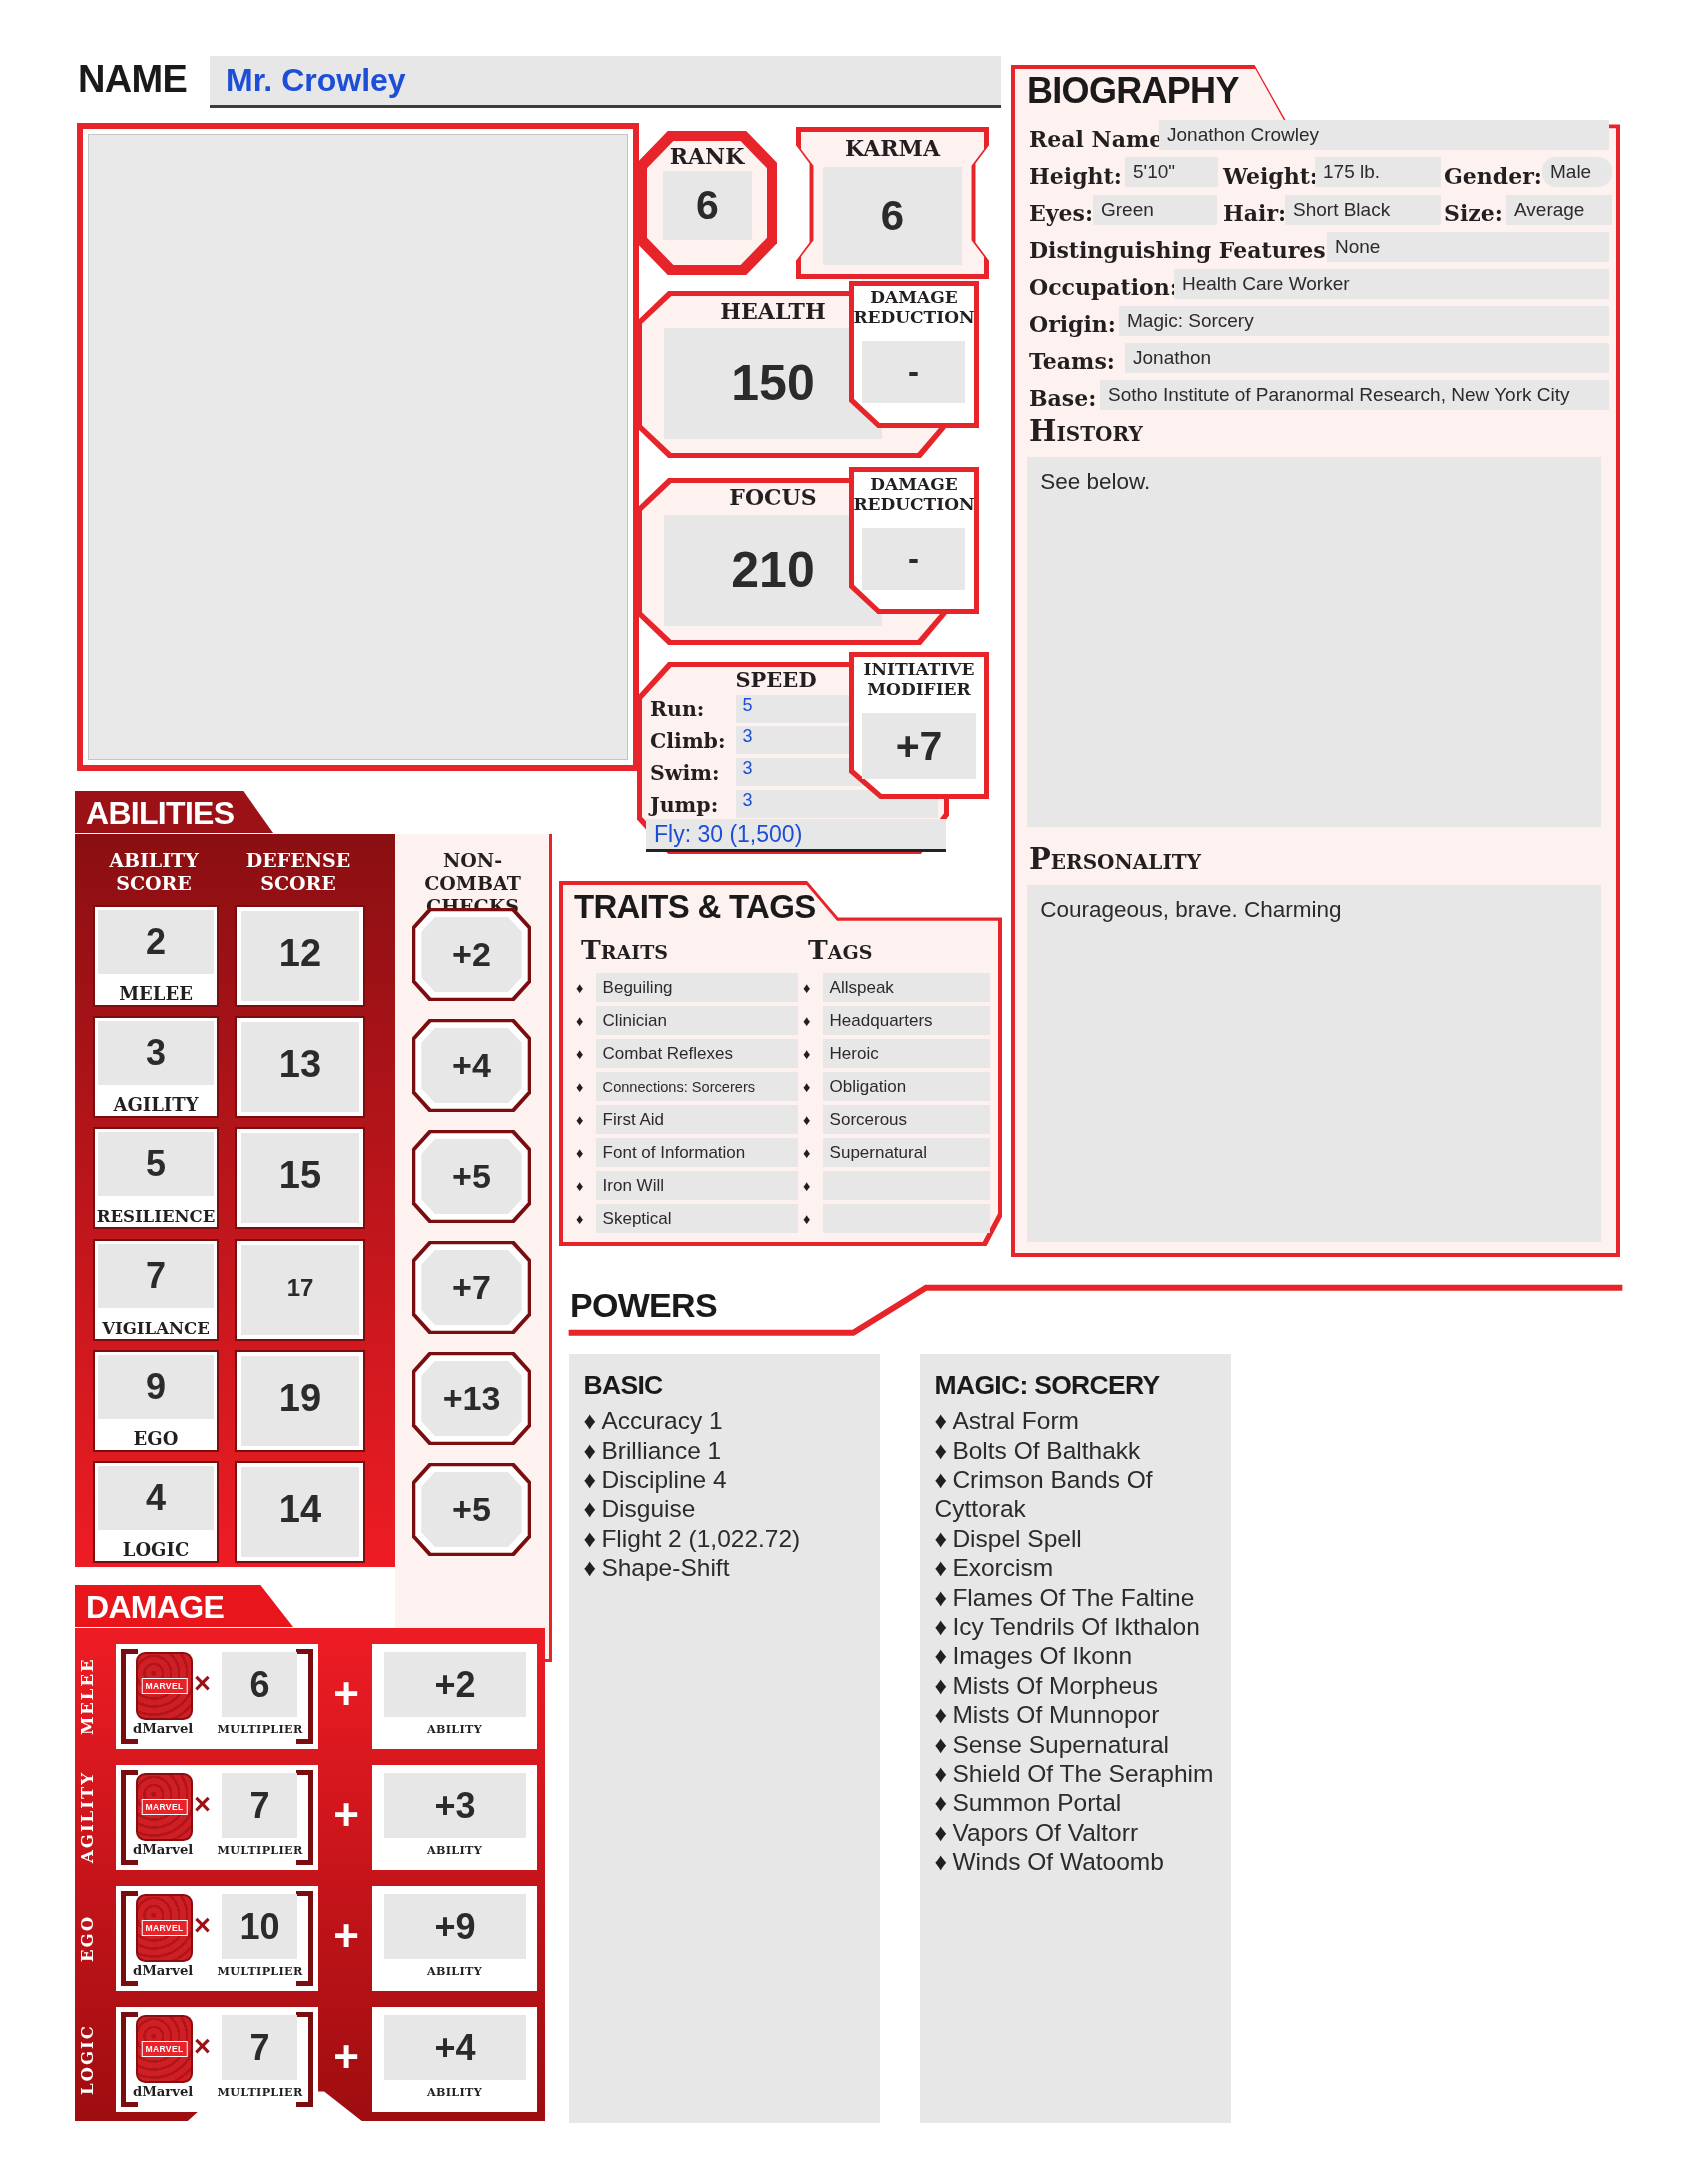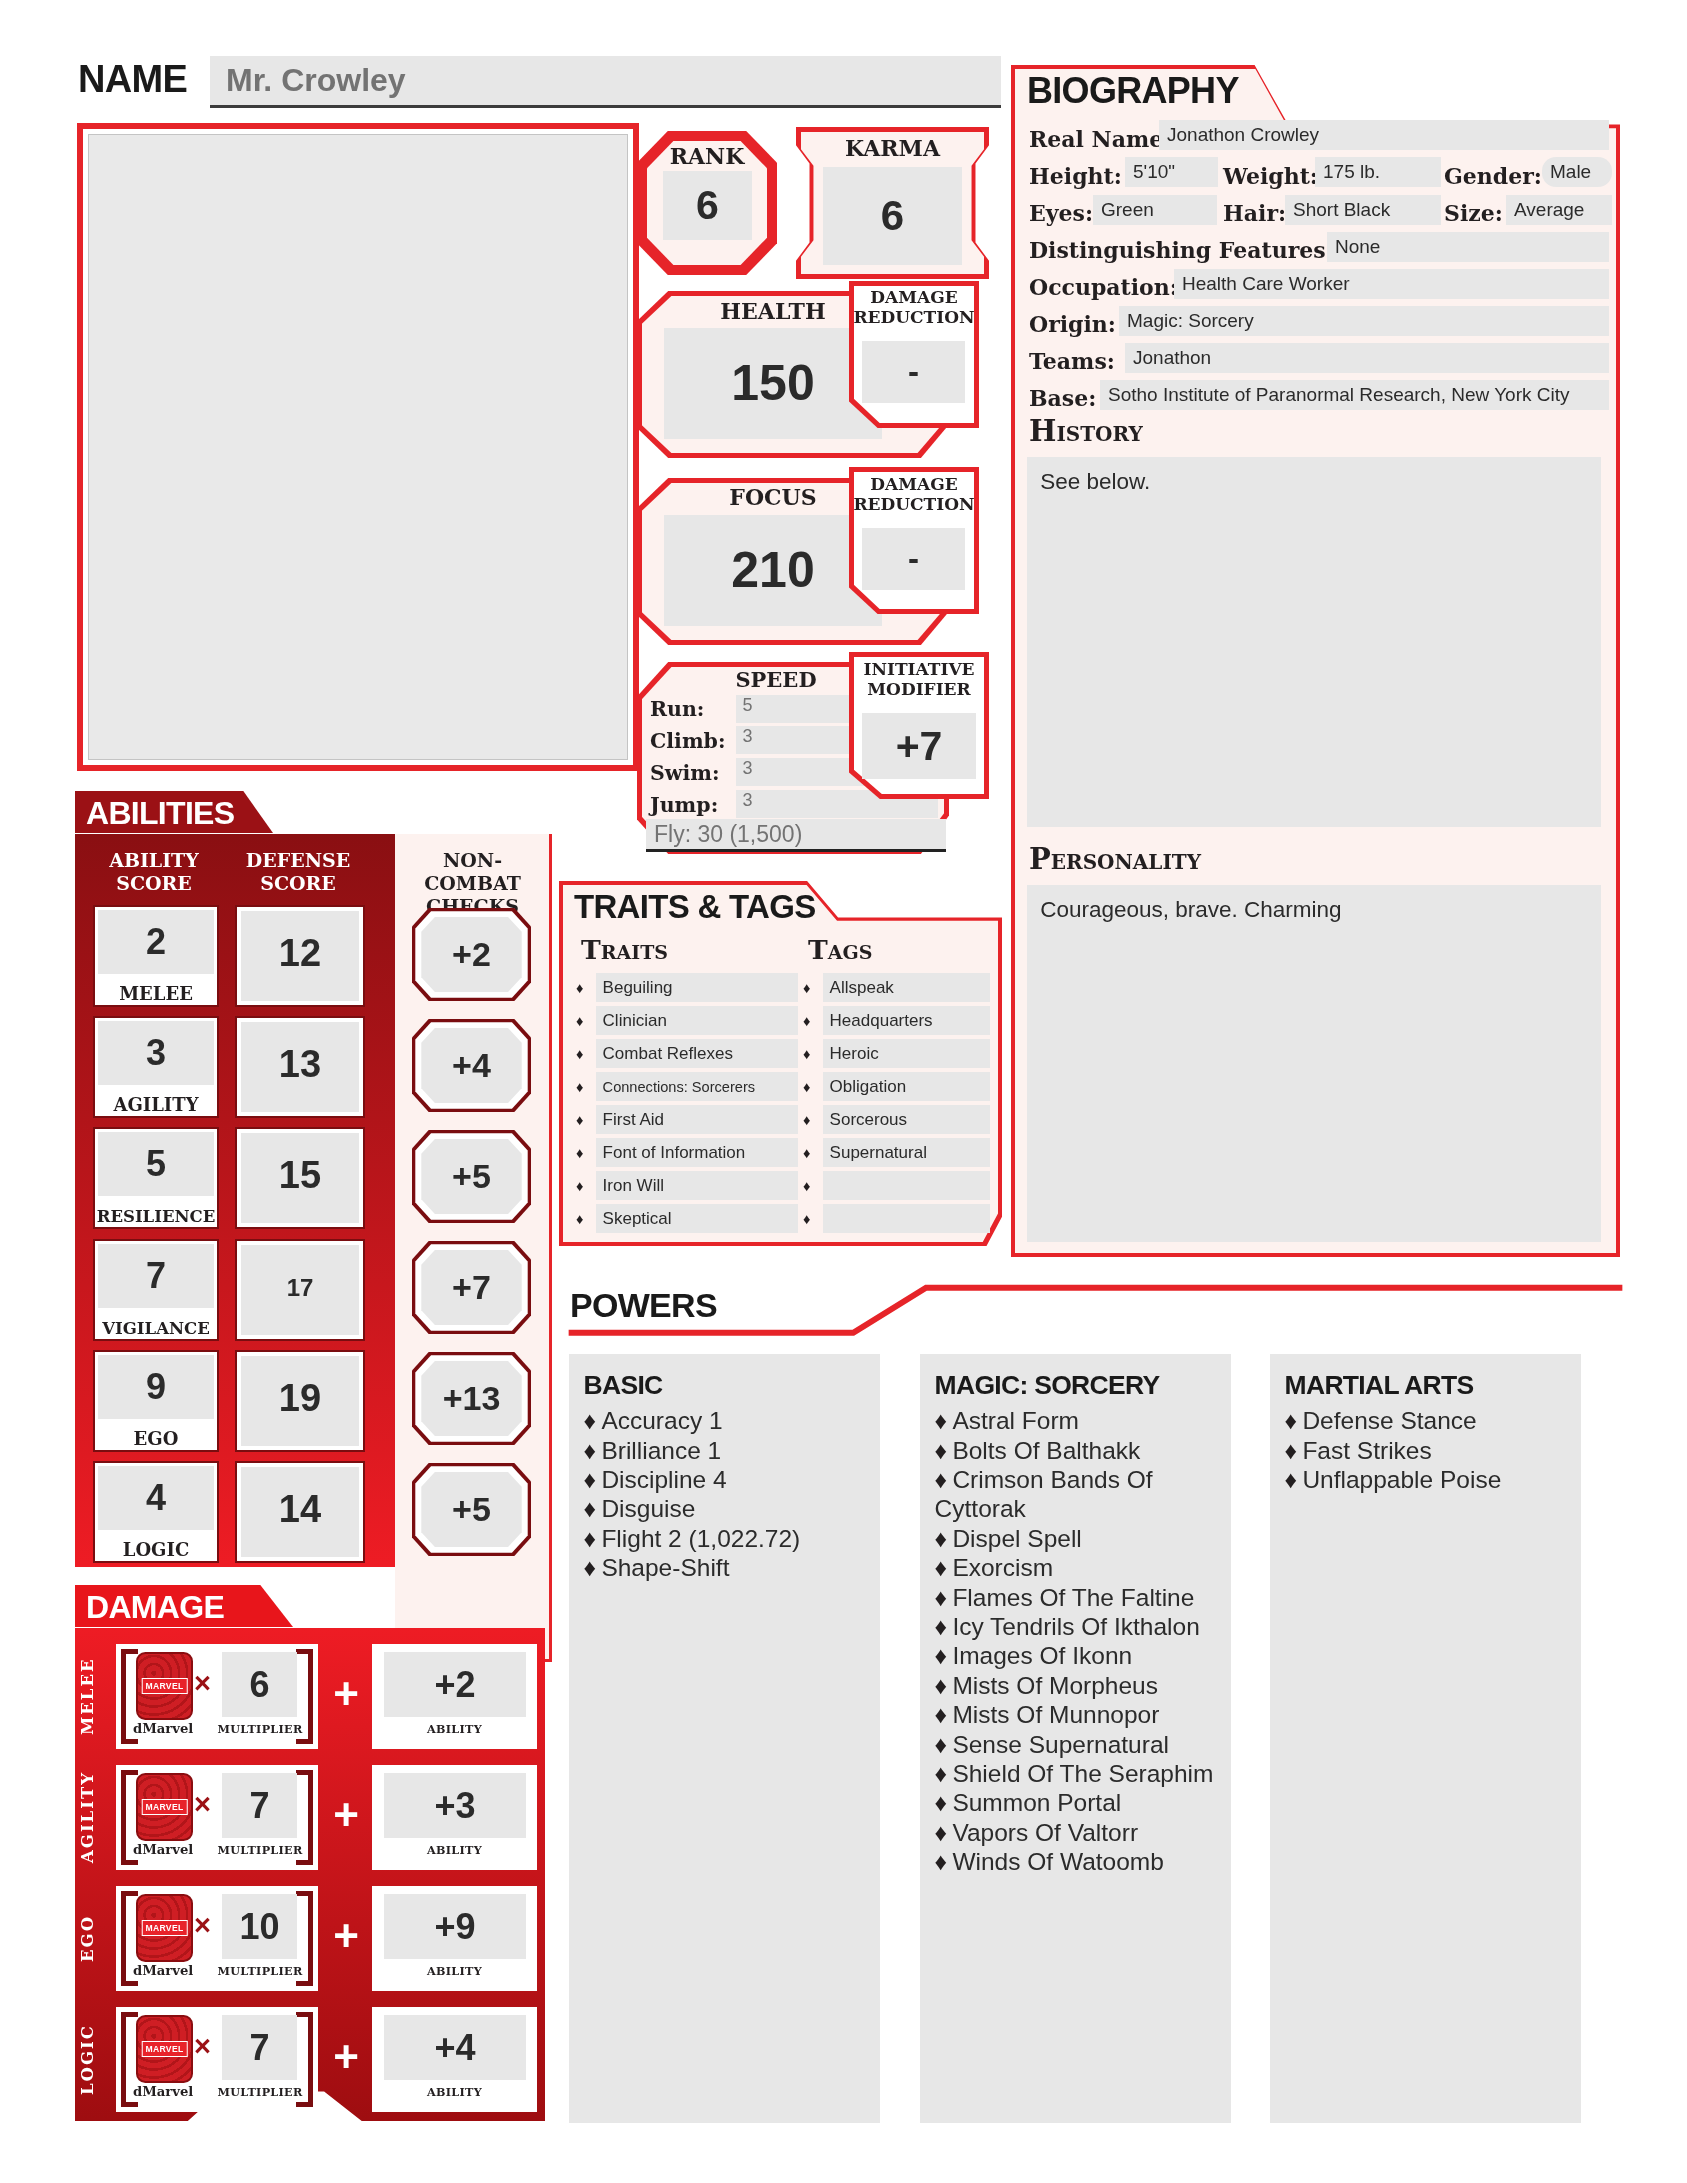--- a/index.html
+++ b/index.html
@@ -4,21 +4,21 @@
 <style>
   html,body{margin:0;padding:0;background:#ffffff;}
   #page{position:relative;width:1687px;height:2183px;background:#ffffff;overflow:hidden;
         font-family:"Liberation Sans",sans-serif;color:#231f20;padding-left:40px;}
   .abs{position:absolute;}
   .hdr{font-family:"Liberation Sans",sans-serif;font-weight:bold;letter-spacing:-0.7px;color:#1a1a1a;}
   .whdr{font-family:"Liberation Sans",sans-serif;font-weight:bold;letter-spacing:-0.7px;color:#ffffff;}
   .slab{font-family:"DejaVu Serif",serif;font-weight:bold;color:#231f20;}
   .sc{font-variant:small-caps;}
   .gbar{background:#e7e7e7;}
-  .gfield{background:#e7e7e7;font-family:"Liberation Sans",sans-serif;color:#737373;}
+  .gfield{background:#e7e7e7;font-family:"Liberation Sans",sans-serif;color:#1d4ed8;}
   .valnum{font-family:"Liberation Sans",sans-serif;font-weight:bold;color:#2b2b2b;text-align:center;}
   .oct{clip-path:polygon(22% 0,78% 0,100% 22%,100% 78%,78% 100%,22% 100%,0 78%,0 22%);}
   .noct{clip-path:polygon(14% 0,86% 0,100% 20%,100% 80%,86% 100%,14% 100%,0 80%,0 20%);}
   .karmaclip{clip-path:polygon(0 0,100% 0,100% 12%,93% 24%,93% 76%,100% 88%,100% 100%,0 100%,0 88%,7% 76%,7% 24%,0 12%);}
   .panelclip{clip-path:polygon(10% 0,100% 0,100% 80%,91% 100%,10% 100%,0 82%,0 18%);}
   .drclip{clip-path:polygon(0 0,100% 0,100% 100%,22% 100%,0 82%);}
   .bioclip{clip-path:polygon(0 0,40% 0,45.5% 5%,100% 5%,100% 100%,0 100%);}
   .ttclip{clip-path:polygon(0 0,56% 0,63% 10%,100% 10%,100% 92%,96.5% 100%,0 100%);}
   .bandclip{clip-path:polygon(0 0,85% 0,100% 100%,0 100%);}
   .dmgclip{clip-path:polygon(0 0,100% 0,100% 100%,61% 100%,53% 94%,31% 94%,24% 100%,0 100%);}
@@ -469,21 +469,15 @@
     <div class="pitem"><span class="bl">♦</span><span>Images Of Ikonn</span></div>
     <div class="pitem"><span class="bl">♦</span><span>Mists Of Morpheus</span></div>
     <div class="pitem"><span class="bl">♦</span><span>Mists Of Munnopor</span></div>
     <div class="pitem"><span class="bl">♦</span><span>Sense Supernatural</span></div>
     <div class="pitem"><span class="bl">♦</span><span>Shield Of The Seraphim</span></div>
     <div class="pitem"><span class="bl">♦</span><span>Summon Portal</span></div>
     <div class="pitem"><span class="bl">♦</span><span>Vapors Of Valtorr</span></div>
     <div class="pitem"><span class="bl">♦</span><span>Winds Of Watoomb</span></div>
   </div>
 
-  <div class="abs gbar" style="left:1270px;top:1354px;width:311px;height:769px;padding:16px 14.6px;box-sizing:border-box;">
-    <div class="hdr" style="font-size:26.5px;margin-bottom:5.3px;">MARTIAL ARTS</div>
-    <div class="pitem"><span class="bl">♦</span><span>Defense Stance</span></div>
-    <div class="pitem"><span class="bl">♦</span><span>Fast Strikes</span></div>
-    <div class="pitem"><span class="bl">♦</span><span>Unflappable Poise</span></div>
-  </div>
 
 </div>
 
 
 </body></html>

